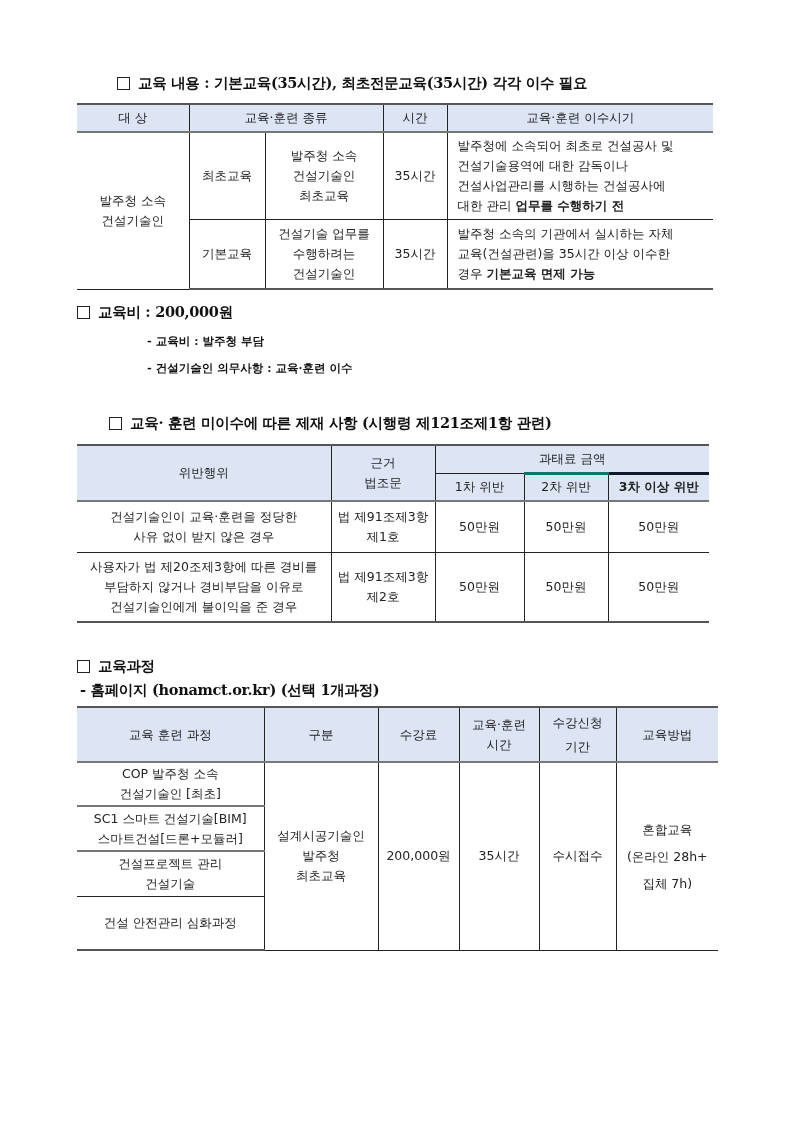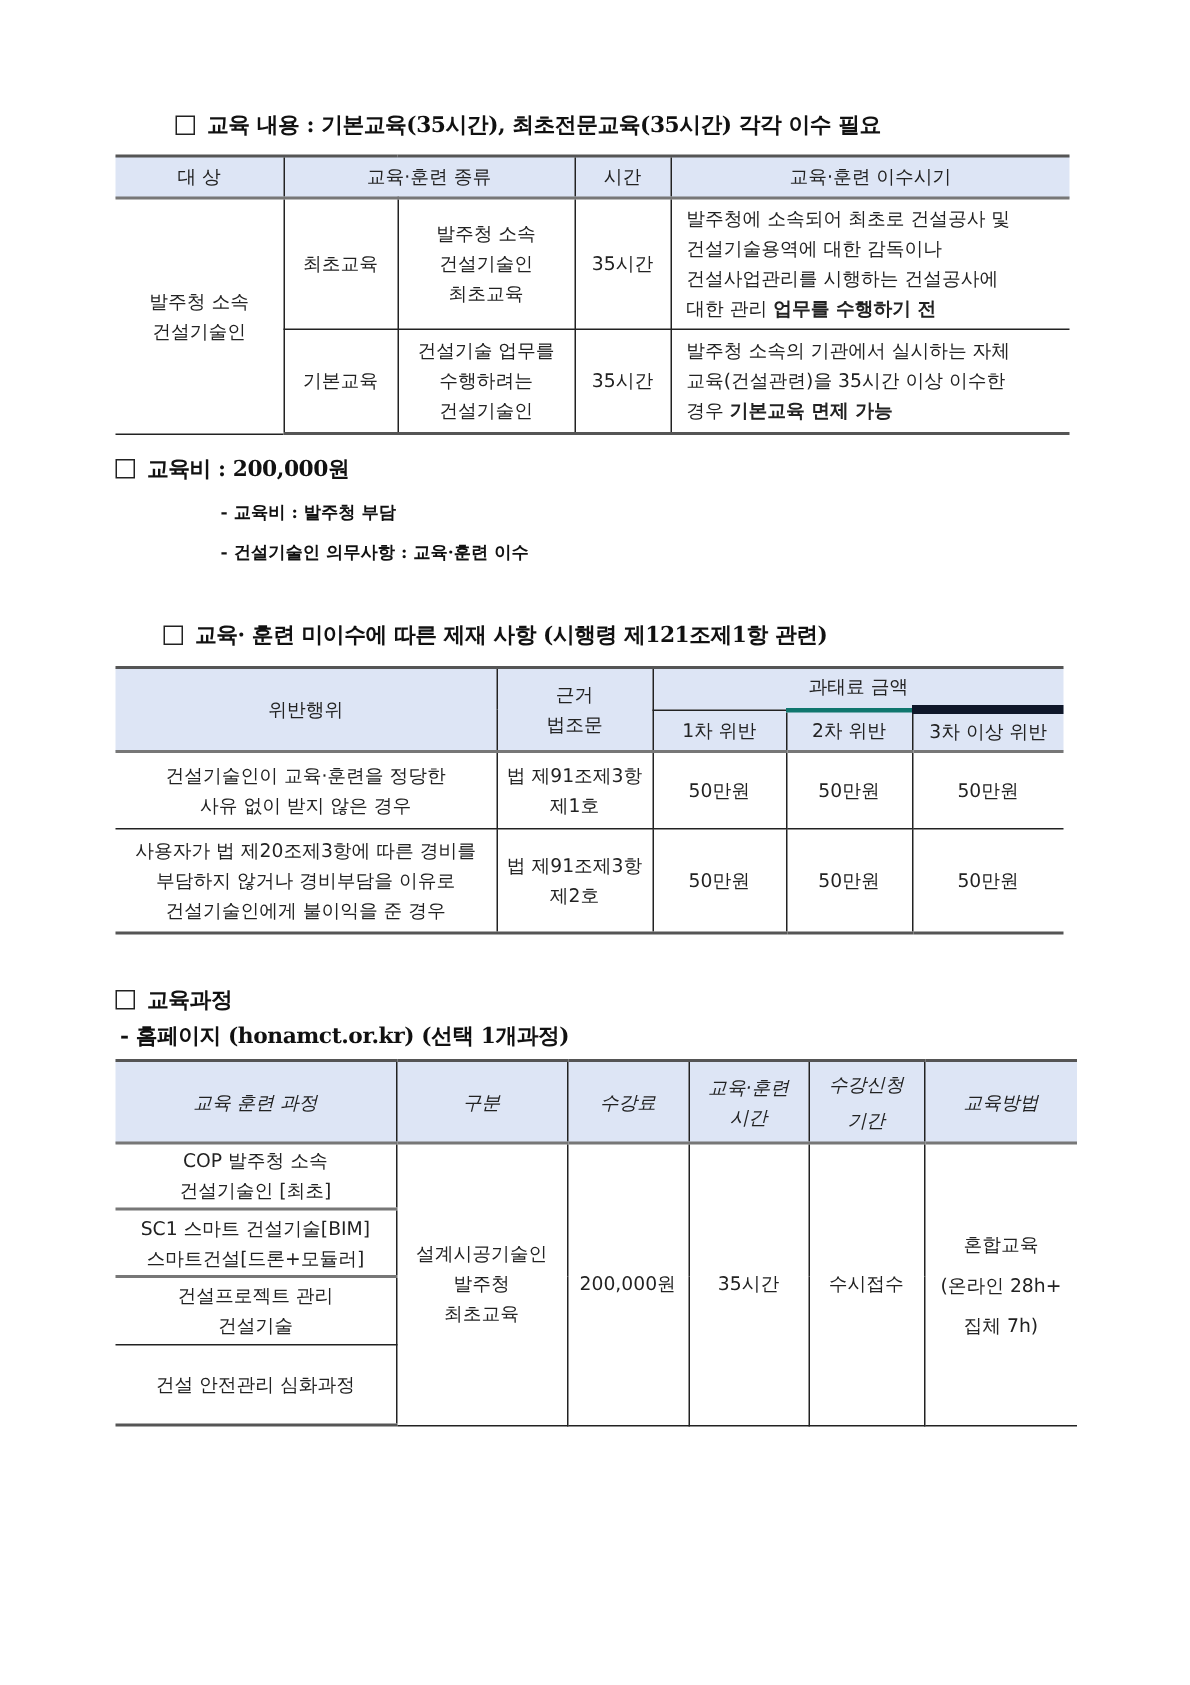--- a/index.html
+++ b/index.html
@@ -122,21 +122,21 @@
     <th rowspan="2" class="hdr-b" style="border-bottom:2.5px solid #777;">위반행위</th>
     <th rowspan="2" style="border-bottom:2.5px solid #777;">
       <div>근거</div>
       <div>법조문</div>
     </th>
     <th colspan="3">과태료 금액</th>
   </tr>
   <tr class="hdr-bottom" style="height:28px;">
     <th style="border-top:1px solid #222;">1차 위반</th>
     <th style="border-top:3px solid #0f766e;">2차 위반</th>
-    <th style="border-top:6px solid #0f172a;">3차 이상 위반</th>
+    <th style="border-top:3px solid #0f172a;font-weight:bold;">3차 이상 위반</th>
   </tr>
   <tr style="height:51px;">
     <td>
       <div>건설기술인이 교육·훈련을 정당한</div>
       <div>사유 없이 받지 않은 경우</div>
     </td>
     <td>
       <div>법 제91조제3항</div>
       <div>제1호</div>
     </td>
@@ -169,21 +169,21 @@
 <table style="left:77px; top:706px; width:641px;">
   <colgroup>
       <col style="width:187px">
       <col style="width:114px">
       <col style="width:81px">
       <col style="width:80px">
       <col style="width:77px">
       <col>
     </colgroup>
   <tbody>
-      <tr class="hdr-bottom" style="height:55px;font-style:italic;">
+      <tr class="hdr-bottom" style="height:55px;">
     <th>교육 훈련 과정</th>
     <th>구분</th>
     <th>수강료</th>
     <th>
       <div>교육·훈련</div>
       <div>시간</div>
     </th>
     <th>
       <div>수강신청</div>
       <div style="margin-top:4px;">기간</div>

